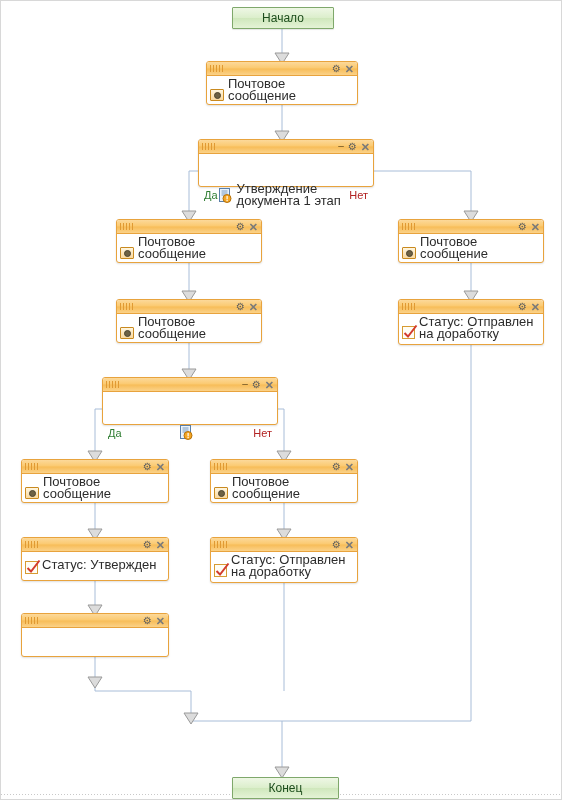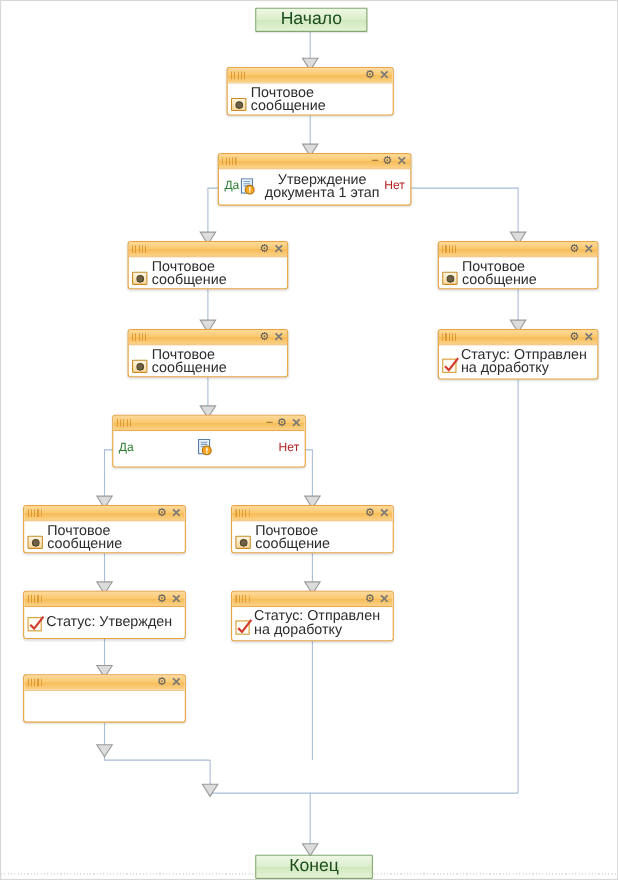--- a/index.html
+++ b/index.html
@@ -30,21 +30,21 @@
 
   
   .terminal {
     position: absolute;
     height: 22px;
     box-sizing: border-box;
     border: 1px solid #7fa86b;
     border-radius: 1px;
     background: linear-gradient(to bottom, #eef7e5 0%, #dbeecb 50%, #cfe7bc 51%, #e4f3d6 100%);
     color: #1d4d1d;
-    font-size: 16px;
+    font-size: 12px;
     line-height: 20px;
     text-align: center;
     box-shadow: 0 1px 1px rgba(0,0,0,0.10);
   }
 
   
   .node {
     position: absolute;
     box-sizing: border-box;
     border: 1px solid #e8a33d;
@@ -166,28 +166,29 @@
     line-height: 12px;
     white-space: nowrap;
   }
   .cond-yes { color: #2f7d32; }
   .cond-no  { color: #b22222; }
   .node-body.cond-body {
     justify-content: space-between;
     align-items: center;
     padding: 3px 5px 4px 5px;
     min-height: 30px;
+    margin-top: 26px;
   }
   .cond-center {
     display: flex;
     align-items: center;
     flex: 1 1 auto;
     justify-content: center;
   }
-  .cond-center .node-label { text-align: center; }
+  .cond-center .node-label { text-align: left; }
 
   
   .bottom-rule {
     position: absolute;
     left: 0;
     right: 0;
     bottom: 4px;
     height: 1px;
     background-image: repeating-linear-gradient(
        to right, #c9c9c9 0 1px, rgba(0,0,0,0) 1px 3px);

